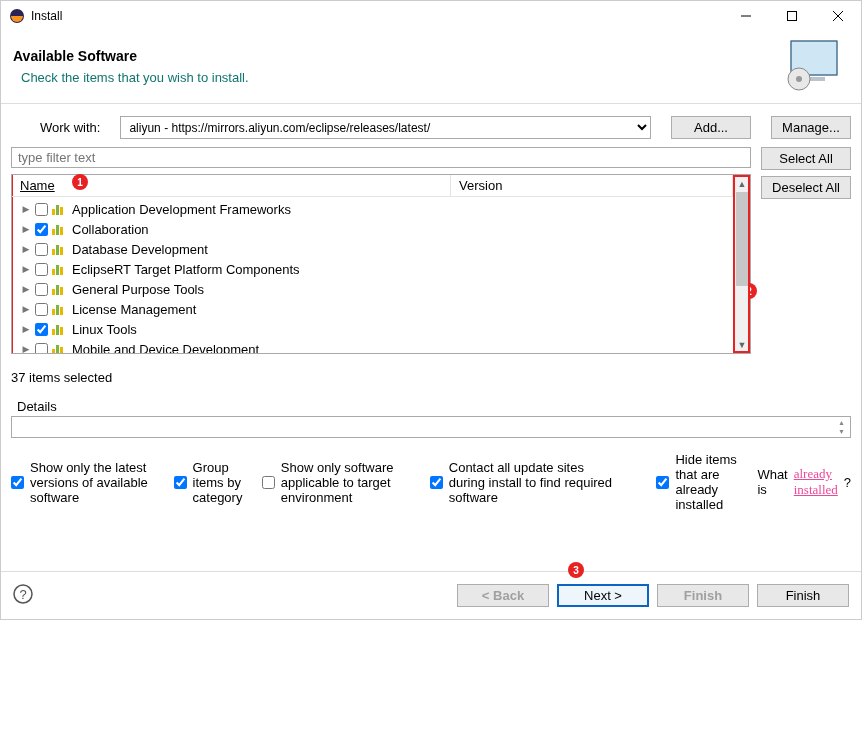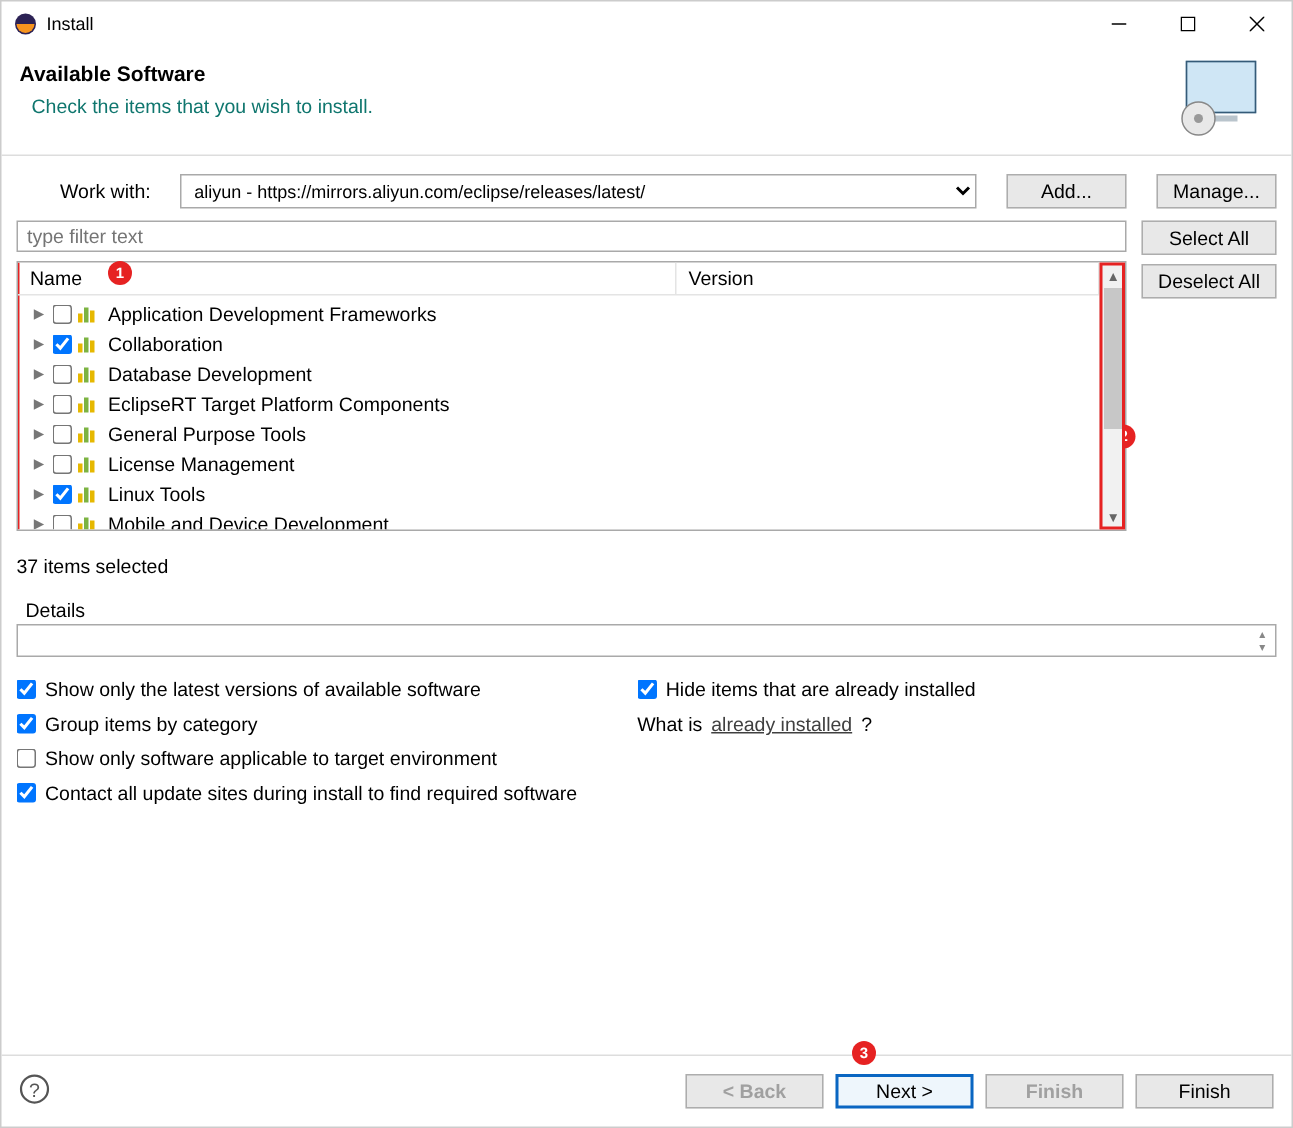--- a/index.html
+++ b/index.html
@@ -1,65 +1,65 @@
 <!DOCTYPE html>
 <html><head>
 <meta charset="utf-8">
 <style>
   * { box-sizing: border-box; font-family: "Segoe UI", Tahoma, sans-serif; }
   body { margin:0; background:#fff; font-size:13px; color:#000; }
-  .window { width:862px; height:752px; border:1px solid #ccc; display:flex; flex-direction:column; }
+  .window { width:862px; height:620px; border:1px solid #ccc; display:flex; flex-direction:column; }
   .titlebar { height:30px; display:flex; align-items:center; padding:0 0 0 8px; }
   .titlebar .eclipse-ico { width:16px; height:16px; margin-right:6px; }
   .titlebar .title { font-size:12px; flex:1; }
   .titlebar .winbtns { display:flex; height:100%; }
   .winbtn { width:46px; display:flex; align-items:center; justify-content:center; font-size:12px; }
   .winbtn svg { width:10px; height:10px; stroke:#000; fill:none; stroke-width:1; }
-  .header { padding:8px 12px 12px; display:flex; align-items:flex-start; border-bottom:1px solid #ddd; }
+  .header { padding:8px 12px 12px; display:flex; align-items:center; border-bottom:1px solid #ddd; }
   .header .text { flex:1; }
   .header h1 { font-size:14px; font-weight:600; margin:2px 0 6px; }
   .header p { margin:0 0 0 8px; font-size:13px; color:#0f766e; }
   .header .banner { width:58px; height:52px; margin-right:6px; }
   .body { flex:1; padding:12px 10px 0; display:flex; flex-direction:column; }
   .row { display:flex; align-items:center; gap:20px; margin-bottom:8px;margin-left:29px; }
   .row label.ww { white-space:nowrap; }
   select.combo { flex:1; height:23px; border:1px solid #a9a9a9; font-size:12px; padding:0 4px; background:#fff; }
   .btn { height:23px; min-width:80px; border:1px solid #adadad; background:#e8e8e8; font-size:13px; padding:0 10px; cursor:pointer; }
   .btn:disabled { color:#a0a0a0; cursor:default;font-weight:bold; }
   .btn-primary { border:2px solid #0a66c2; background:#eef6fc; }
   input.filter { height:23px; border:1px solid #a9a9a9; padding:2px 6px; font-size:13px; color:#ec4899; flex:1; }
   .toprow { display:flex; gap:10px; margin-bottom:10px; }
   .sidebtns { display:flex; flex-direction:column; gap:6px; }
   .treebox { border:1px solid #a9a9a9; height:180px; display:flex; position:relative; }
   .tree-wrap { flex:1; display:flex; flex-direction:column; overflow:hidden; }
   .tree-head { display:flex; border-bottom:1px solid #e4e4e4; }
   .th { padding:3px 8px; font-size:13px; border-right:1px solid #e4e4e4; }
-  .th.name { width:440px; border-left:2px solid #e62222; margin-left:-1px; padding-left:7px; }
+  .th.name { width:440px; border-left:2px solid #e62222; margin-left:-1px; padding-left:7px;text-decoration:underline; }
   .th.ver { flex:1; }
   .tree-body { flex:1; overflow:hidden; padding:2px 0; border-left:2px solid #e62222; margin-left:-1px; }
   .tree-row { display:flex; align-items:center; height:20px; padding-left:8px; font-size:13px; gap:4px; }
   .expander { width:10px; color:#777; font-size:9px; display:flex; align-items:center; justify-content:center; }
   .cat-ico { width:16px; height:12px; display:inline-flex; gap:1px; align-items:flex-end; }
   .cat-ico span { width:3px; }
   .cat-ico .b1{height:6px;background:#e6b800;} .cat-ico .b2{height:10px;background:#7cb342;} .cat-ico .b3{height:8px;background:#e6b800;}
   input.cb { width:13px; height:13px; margin:0; }
   .scroll { width:17px; background:#f1f1f1; border-left:1px solid #ddd; display:flex; flex-direction:column; outline:2px solid #e62222; outline-offset:-2px; position:relative; }
   .scroll .sbtn { height:17px; display:flex; align-items:center; justify-content:center; color:#666; font-size:9px;}
   .scroll .track { flex:1; position:relative; }
   .scroll .thumb { position:absolute; top:0; left:2px; right:2px; height:65%; background:#c7c7c7; }
   .badge { position:absolute; width:16px; height:16px; border-radius:50%; background:#e62222; color:#fff; font-size:10px; display:flex; align-items:center; justify-content:center; font-weight:600; }
   .status { padding:6px 0 10px; font-size:13px; }
   .details-label { font-size:13px; margin:4px 0 2px 6px; }
   .details-box { border:1px solid #a9a9a9; height:22px; background:#fff; margin:0 0 14px; display:flex; }
   .details-box .db-inner{flex:1;}
   .details-box .db-sc{width:17px;display:flex;flex-direction:column;align-items:center;justify-content:space-between;color:#888;font-size:8px;padding:1px 0;}
   .opts { display:flex; gap:40px; font-size:13px; }
-  .opts-col { display:flex; flex-direction:column; gap:8px; }
+  .opts-col { display:flex; flex-direction:row; gap:8px; }
   .opt { display:flex; align-items:center; gap:6px; }
-  .opt a { color:#404040; }
+  .opt a { color:#ec4899;font-family:Liberation Serif, serif; }
   .footer { height:48px; border-top:1px solid #ddd; display:flex; align-items:center; padding:0 12px; gap:8px; position:relative; }
   .footer .help { margin-right:auto; }
   .footer .btn { min-width:92px; }
   .spacer-flex { flex:1; }
 </style>
 </head>
 <body>
 
 <div class="window">
 

